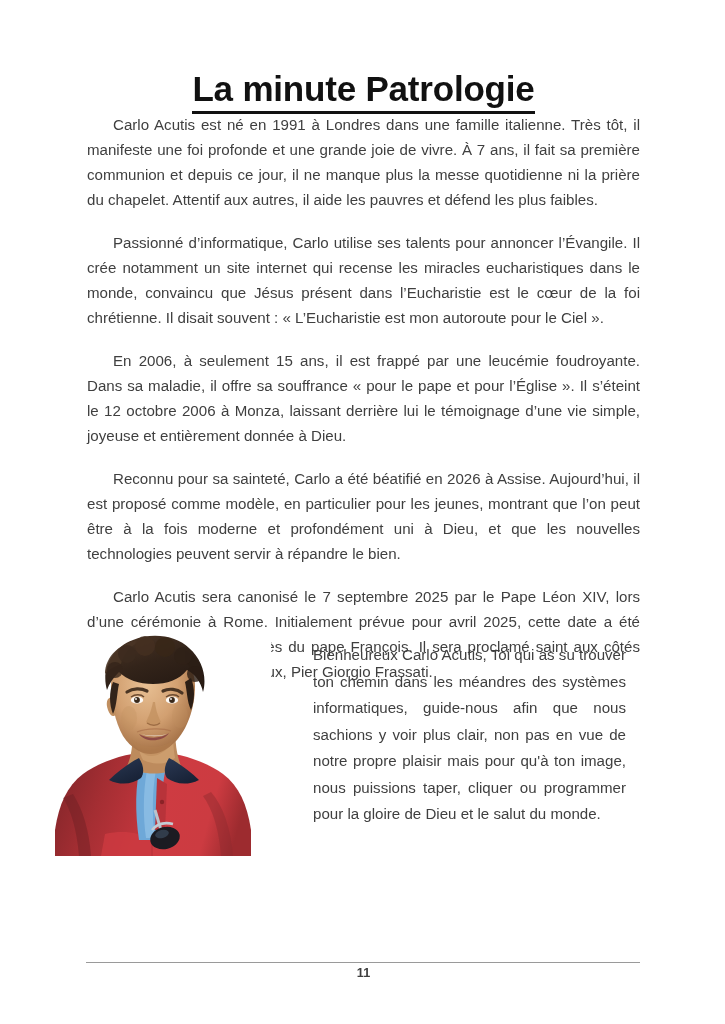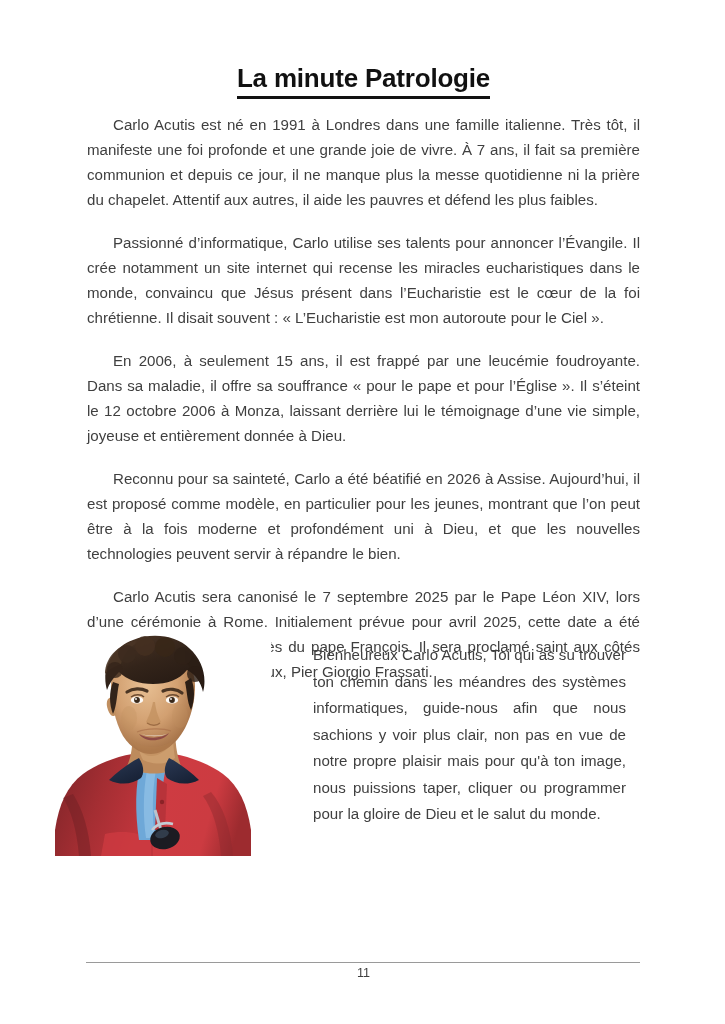--- a/index.html
+++ b/index.html
@@ -19,21 +19,21 @@
     box-sizing: border-box;
   }
 
   
   .doc-title {
     position: absolute;
     left: 87px;
     top: 46px;
     width: 553px;
     text-align: center;
-    font-size: 26px;
+    font-size: 35px;
     font-weight: bold;
     color: #111111;
     letter-spacing: -0.2px;
   }
   .doc-title span.t {
     display: inline-block;
     border-bottom: 3px solid #111111;
     padding-bottom: 2px;
   }
 
@@ -104,21 +104,21 @@
     height: 1px;
     background: #9a9a9a;
   }
   .page-number {
     position: absolute;
     left: 87px;
     top: 966px;
     width: 553px;
     text-align: center;
     font-size: 12.6px;
-    font-weight: normal;
+    font-weight: bold;
     color: #3f3f3f;
   }
 </style>
 </head>
 <body>
 
 <div class="page">
 
   <h1 class="doc-title"><span class="t">La minute Patrologie</span></h1>
 

